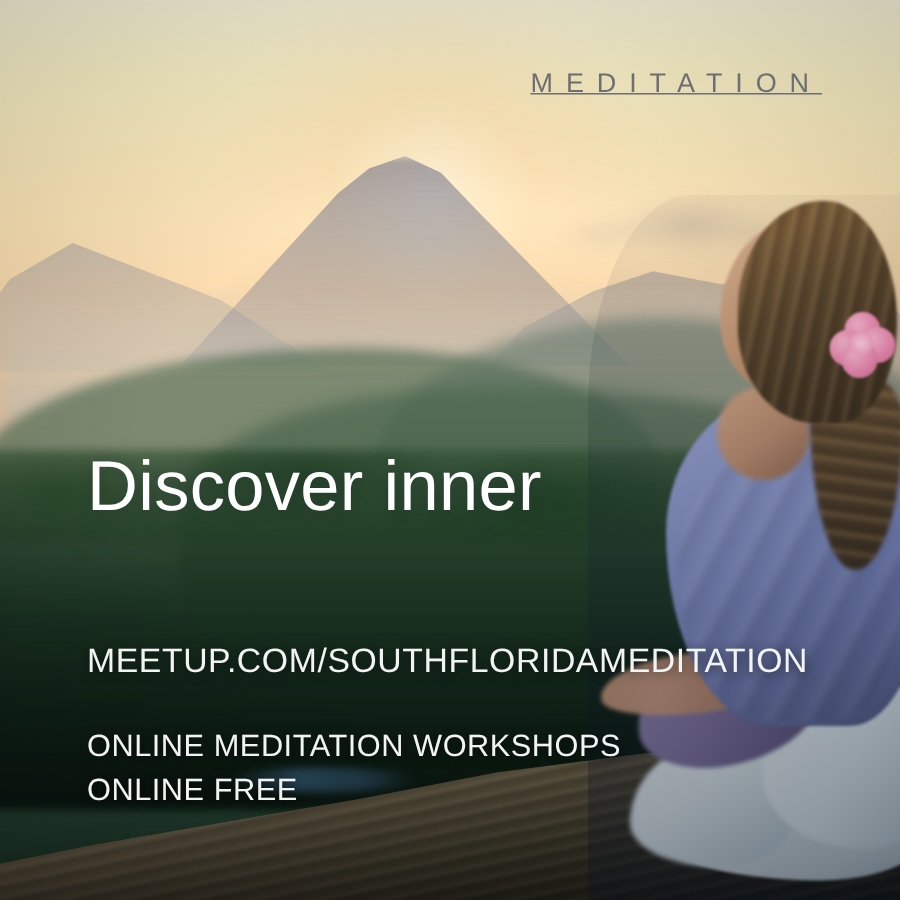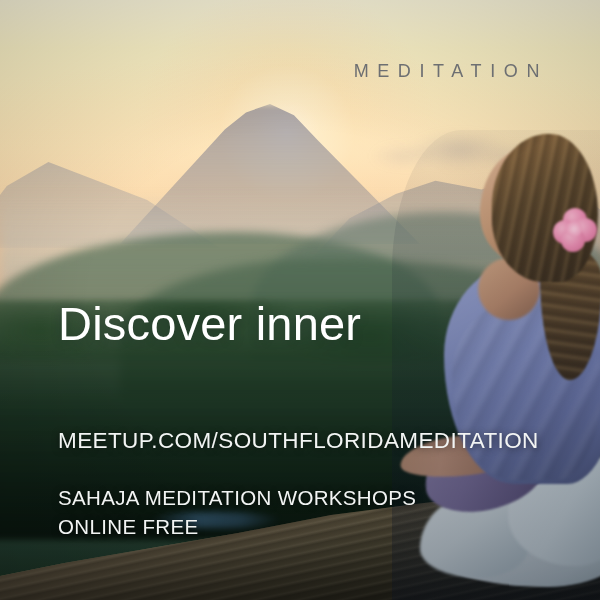--- a/index.html
+++ b/index.html
@@ -466,27 +466,28 @@
   #logo-wordmark {
     font-size: 37px;
     font-weight: 400;
     letter-spacing: 0.5px;
     white-space: nowrap;
   }
   .logo-sahaja { color: #e11b22; }
   .logo-gap { display: inline-block; width: 9px; }
   .logo-yoga { color: #f47a21; }
   #logo-sub {
-    margin-top: 18px;
+    margin-top: 2px;
     font-size: 18px;
     font-weight: 400;
     letter-spacing: 8.6px;
     color: #6d6f72;
     white-space: nowrap;
     padding-left: 4px;
+    text-decoration: underline;
   }
 
   #headline {
     position: absolute;
     left: 58px;
     top: 158px;
     color: #ffffff;
     font-size: 47px;
     font-weight: 300;
     line-height: 1.42;
@@ -577,17 +578,17 @@
     <div id="logo-sub">MEDITATION</div>
   </div>
 
   <div id="headline">
     <span class="hl-line">Discover inner</span>
   </div>
 
   <div id="url-line">MEETUP.COM/SOUTHFLORIDAMEDITATION</div>
 
   <div id="tagline">
-    <span class="tg-line">SAHAJA MEDITATION WORKSHOPS</span>
+    <span class="tg-line">ONLINE MEDITATION WORKSHOPS</span>
     <span class="tg-line">ONLINE FREE</span>
   </div>
 
 </div>
 
 </body></html>

